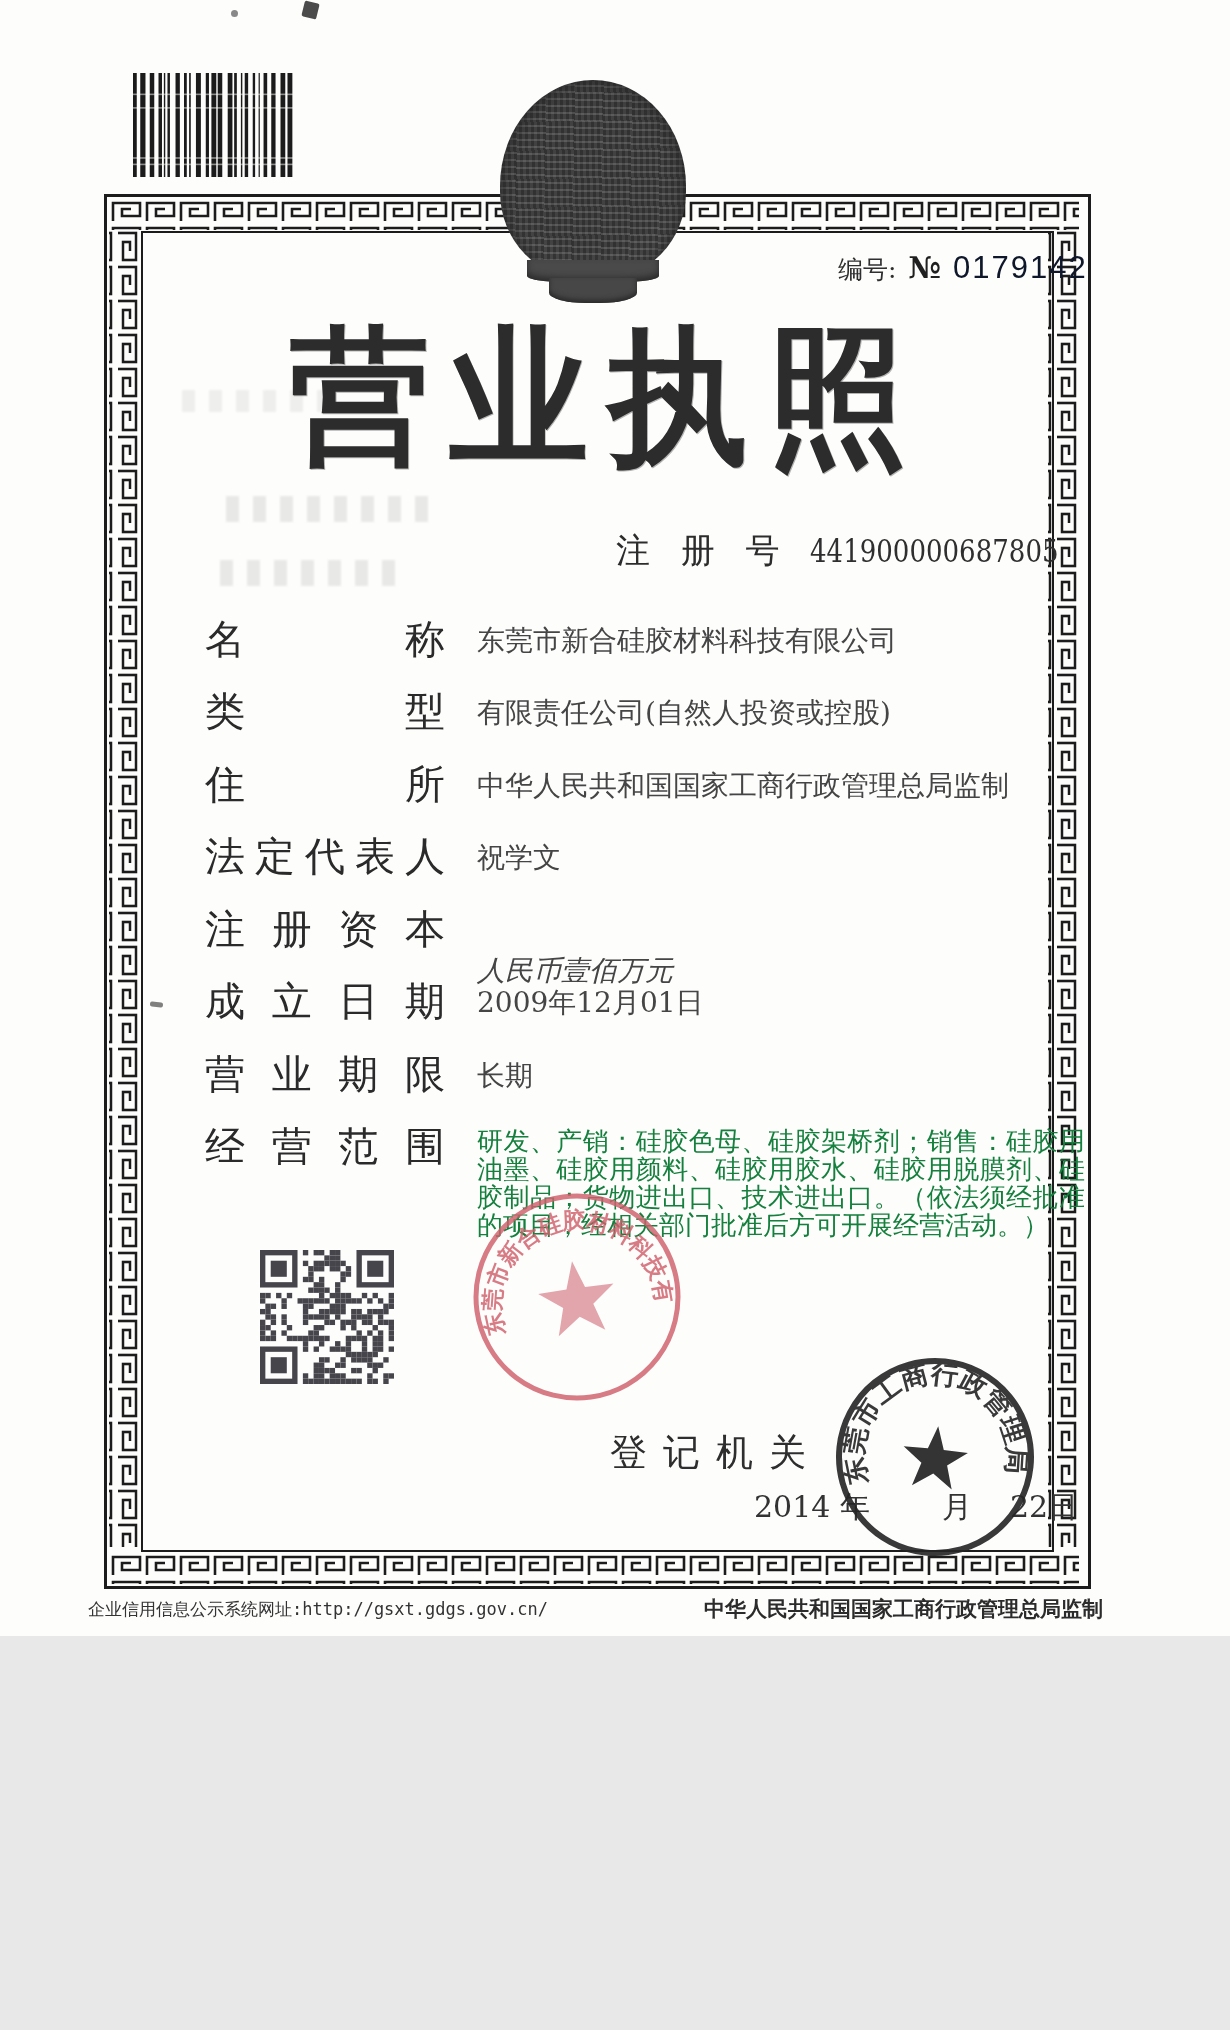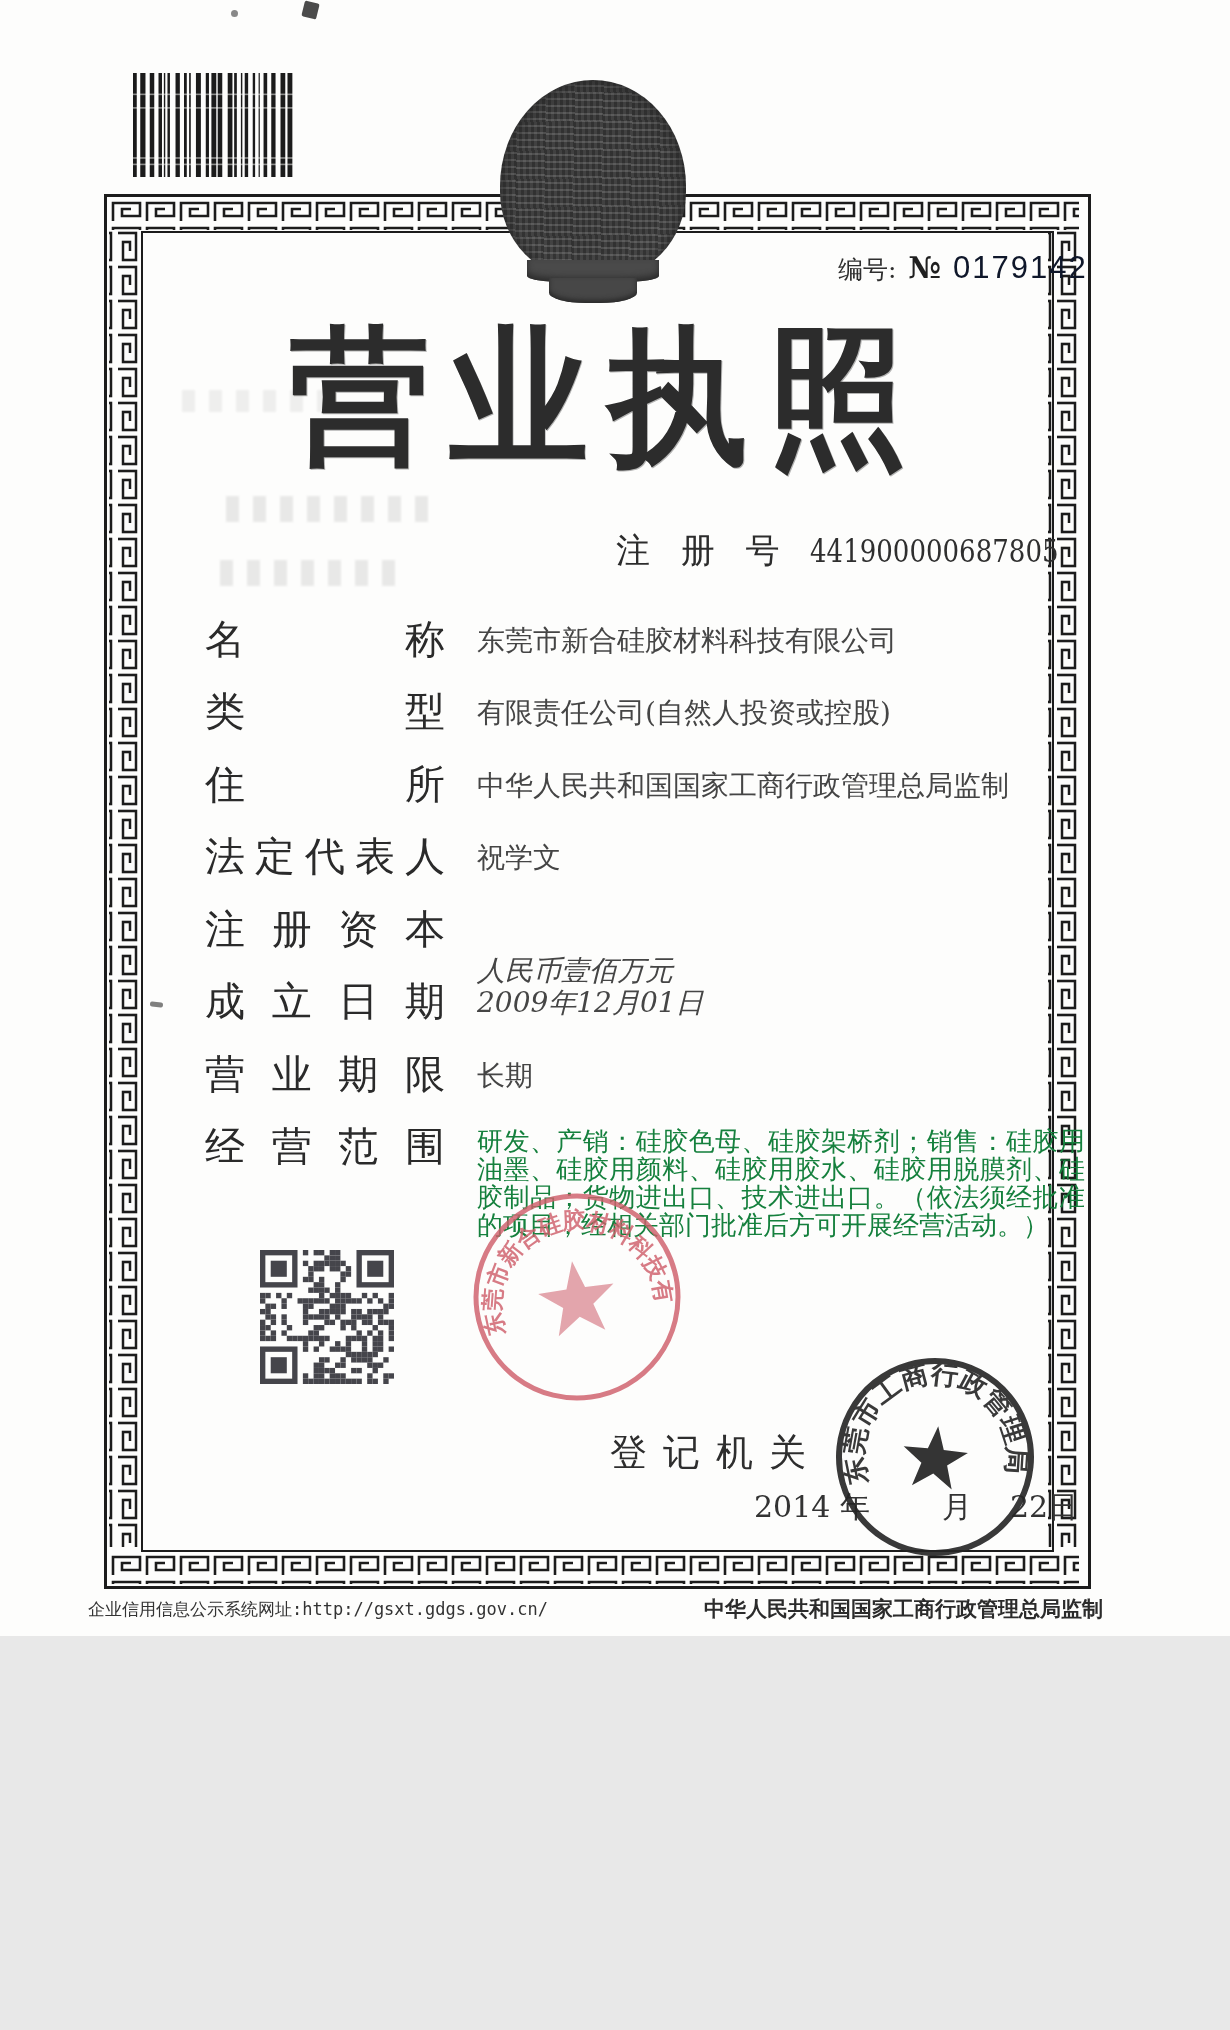--- a/index.html
+++ b/index.html
@@ -65,21 +65,21 @@
 
   
   .flabel{left:205px;width:240px;display:flex;justify-content:space-between;
     font-size:40px;color:#2a2a2a;font-family:"DejaVu Serif",serif;font-weight:500;z-index:7;}
   .fvalue{left:477px;font-size:28px;color:#454545;font-family:"DejaVu Serif",serif;z-index:7;}
   #fl0{top:612px;} #fv0{top:622px;}
   #fl1{top:684px;} #fv1{top:694px;}
   #fl2{top:757px;} #fv2{top:767px;}
   #fl3{top:829px;} #fv3{top:839px;}
   #fl4{top:902px;} #fv4{top:952px;font-style:italic;}
-  #fl5{top:974px;} #fv5{top:984px;font-style:italic;}
+  #fl5{top:974px;} #fv5{top:984px;}
   #fl6{top:1047px;} #fv6{top:1057px;}
   #fl7{top:1119px;}
   #scope-value{left:477px;top:1127px;width:608px;font-size:26px;line-height:28px;
     color:#15803d;font-family:"DejaVu Serif",serif;text-align:justify;z-index:7;}
 
   
   #red-seal{left:452px;top:1172px;z-index:9;transform:rotate(-8deg);}
   #black-seal{left:826px;top:1348px;z-index:9;transform:rotate(6deg);}
 
   

